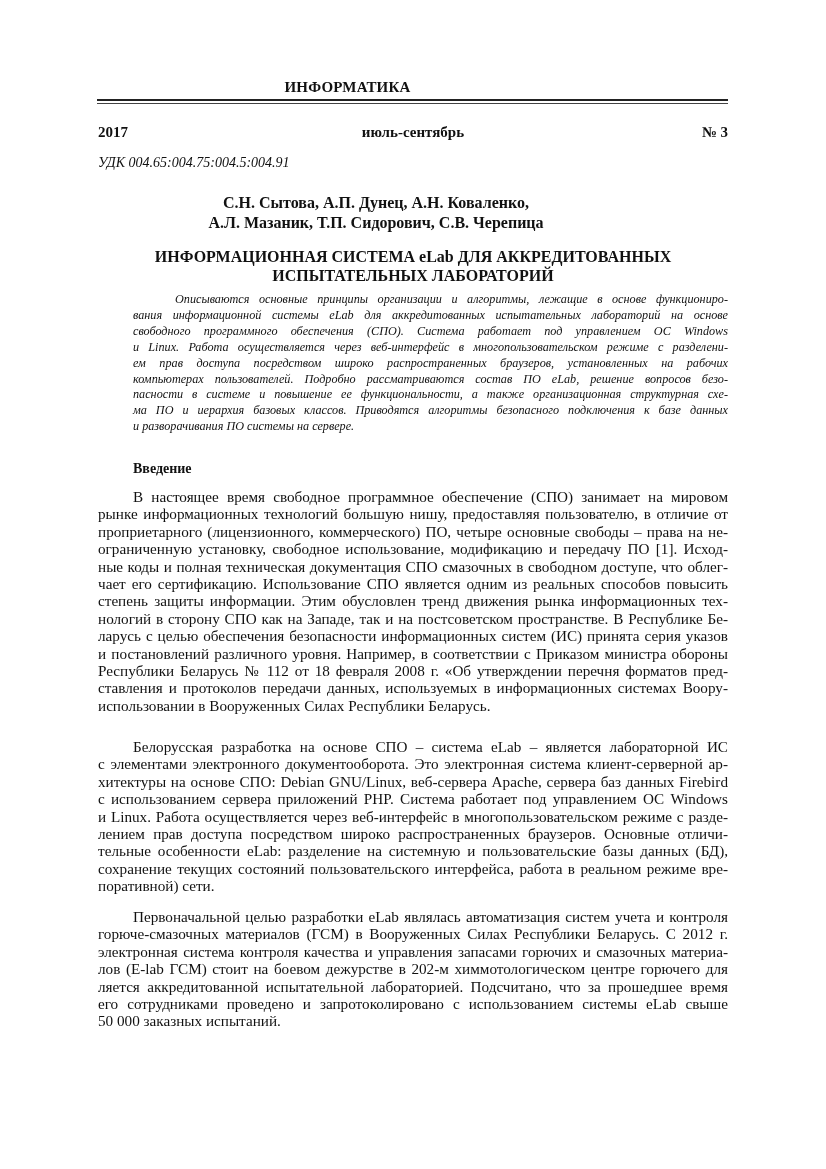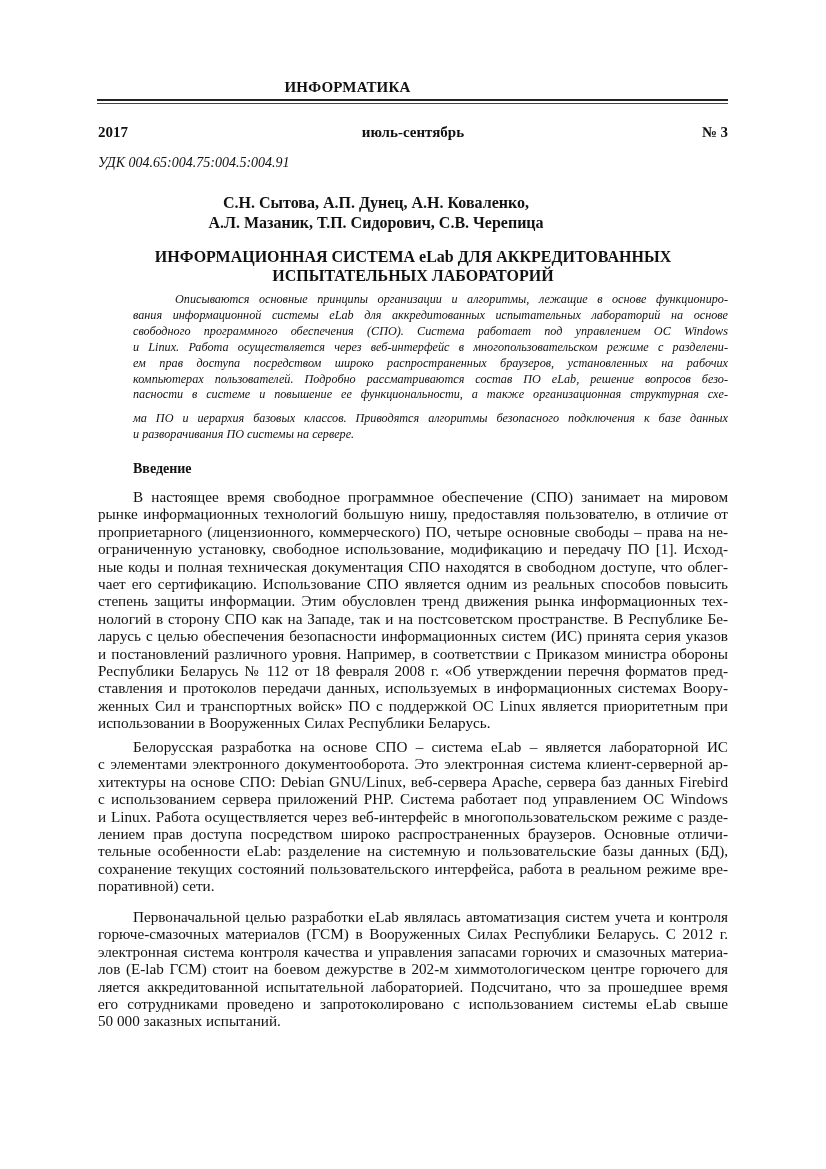--- a/index.html
+++ b/index.html
@@ -52,40 +52,39 @@
 </div>
 
 <div class="abs abstract">
   <span class="line indent-a" style="word-spacing: 0px;">Описываются основные принципы организации и алгоритмы, лежащие в основе функциониро-</span>
   <span class="line" style="word-spacing: 0px;">вания информационной системы eLab для аккредитованных испытательных лабораторий на основе</span>
   <span class="line" style="word-spacing: 0px;">свободного программного обеспечения (СПО). Система работает под управлением ОС Windows</span>
   <span class="line" style="word-spacing: 0px;">и Linux. Работа осуществляется через веб-интерфейс в многопользовательском режиме с разделени-</span>
   <span class="line" style="word-spacing: 0px;">ем прав доступа посредством широко распространенных браузеров, установленных на рабочих</span>
   <span class="line" style="word-spacing: 0px;">компьютерах пользователей. Подробно рассматриваются состав ПО eLab, решение вопросов безо-</span>
   <span class="line" style="word-spacing: 0px;">пасности в системе и повышение ее функциональности, а также организационная структурная схе-</span>
-  <span class="line" style="word-spacing: 0px; margin-top: 8px;">ма ПО и иерархия базовых классов. Приводятся алгоритмы безопасного подключения к базе данных</span>
+  <span class="line" style="word-spacing: 0px;">ма ПО и иерархия базовых классов. Приводятся алгоритмы безопасного подключения к базе данных</span>
   <span class="line last">и разворачивания ПО системы на сервере.</span>
 </div>
 
 <div class="abs section">Введение</div>
 
 <div class="abs body p1">
   <span class="line indent-b" style="word-spacing: 0px;">В настоящее время свободное программное обеспечение (СПО) занимает на мировом</span>
   <span class="line" style="word-spacing: 0px;">рынке информационных технологий большую нишу, предоставляя пользователю, в отличие от</span>
   <span class="line" style="word-spacing: 0px;">проприетарного (лицензионного, коммерческого) ПО, четыре основные свободы – права на не-</span>
   <span class="line" style="word-spacing: 0px;">ограниченную установку, свободное использование, модификацию и передачу ПО [1]. Исход-</span>
-  <span class="line" style="word-spacing: 0px;">ные коды и полная техническая документация СПО находятся в свободном доступе, что облег-</span>
+  <span class="line" style="word-spacing: 0px;">ные коды и полная техническая документация СПО смазочных в свободном доступе, что облег-</span>
   <span class="line" style="word-spacing: 0px;">чает его сертификацию. Использование СПО является одним из реальных способов повысить</span>
   <span class="line" style="word-spacing: 0px;">степень защиты информации. Этим обусловлен тренд движения рынка информационных тех-</span>
   <span class="line" style="word-spacing: 0px;">нологий в сторону СПО как на Западе, так и на постсоветском пространстве. В Республике Бе-</span>
   <span class="line" style="word-spacing: 0px;">ларусь с целью обеспечения безопасности информационных систем (ИС) принята серия указов</span>
   <span class="line" style="word-spacing: 0px;">и постановлений различного уровня. Например, в соответствии с Приказом министра обороны</span>
   <span class="line" style="word-spacing: 0px;">Республики Беларусь № 112 от 18 февраля 2008 г. «Об утверждении перечня форматов пред-</span>
   <span class="line" style="word-spacing: 0px;">ставления и протоколов передачи данных, используемых в информационных системах Воору-</span>
-  <span class="line" style="word-spacing: 0px;">женных Сил и транспортных войск» ПО с поддержкой ОС Linux является приоритетным при</span>
   <span class="line last">использовании в Вооруженных Силах Республики Беларусь.</span>
 </div>
 
 <div class="abs body p2">
   <span class="line indent-b" style="word-spacing: 0px;">Белорусская разработка на основе СПО – система eLab – является лабораторной ИС</span>
   <span class="line" style="word-spacing: 0px;">с элементами электронного документооборота. Это электронная система клиент-серверной ар-</span>
   <span class="line" style="word-spacing: 0px;">хитектуры на основе СПО: Debian GNU/Linux, веб-сервера Apache, сервера баз данных Firebird</span>
   <span class="line" style="word-spacing: 0px;">с использованием сервера приложений PHP. Система работает под управлением ОС Windows</span>
   <span class="line" style="word-spacing: 0px;">и Linux. Работа осуществляется через веб-интерфейс в многопользовательском режиме с разде-</span>
   <span class="line" style="word-spacing: 0px;">лением прав доступа посредством широко распространенных браузеров. Основные отличи-</span>

